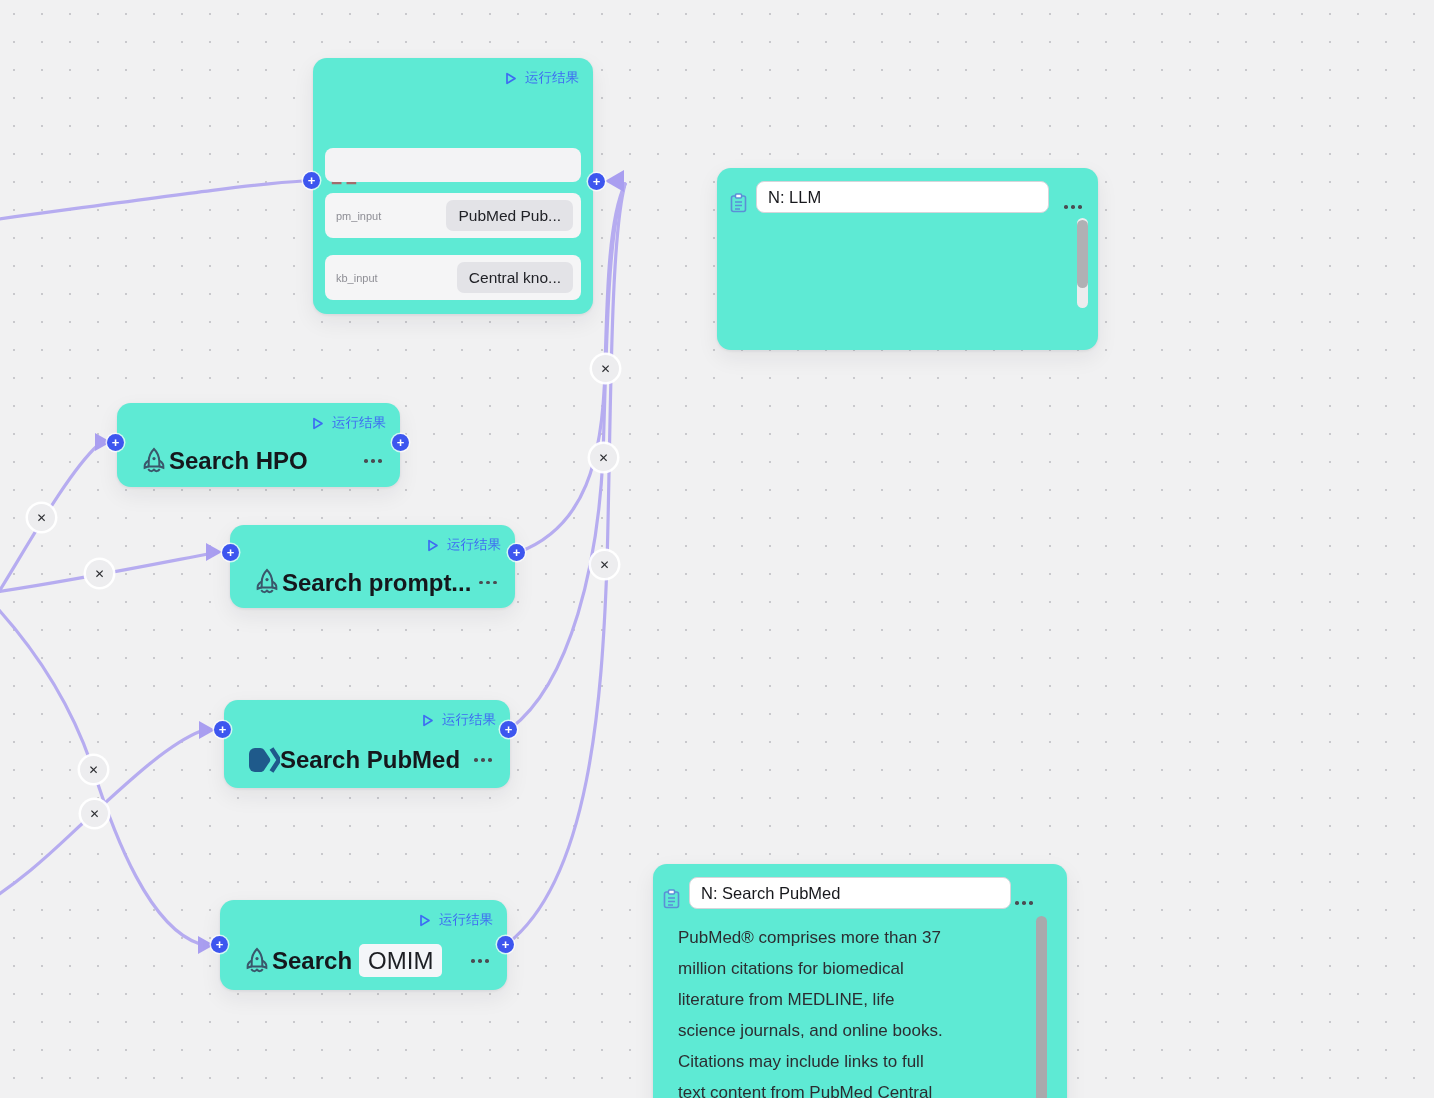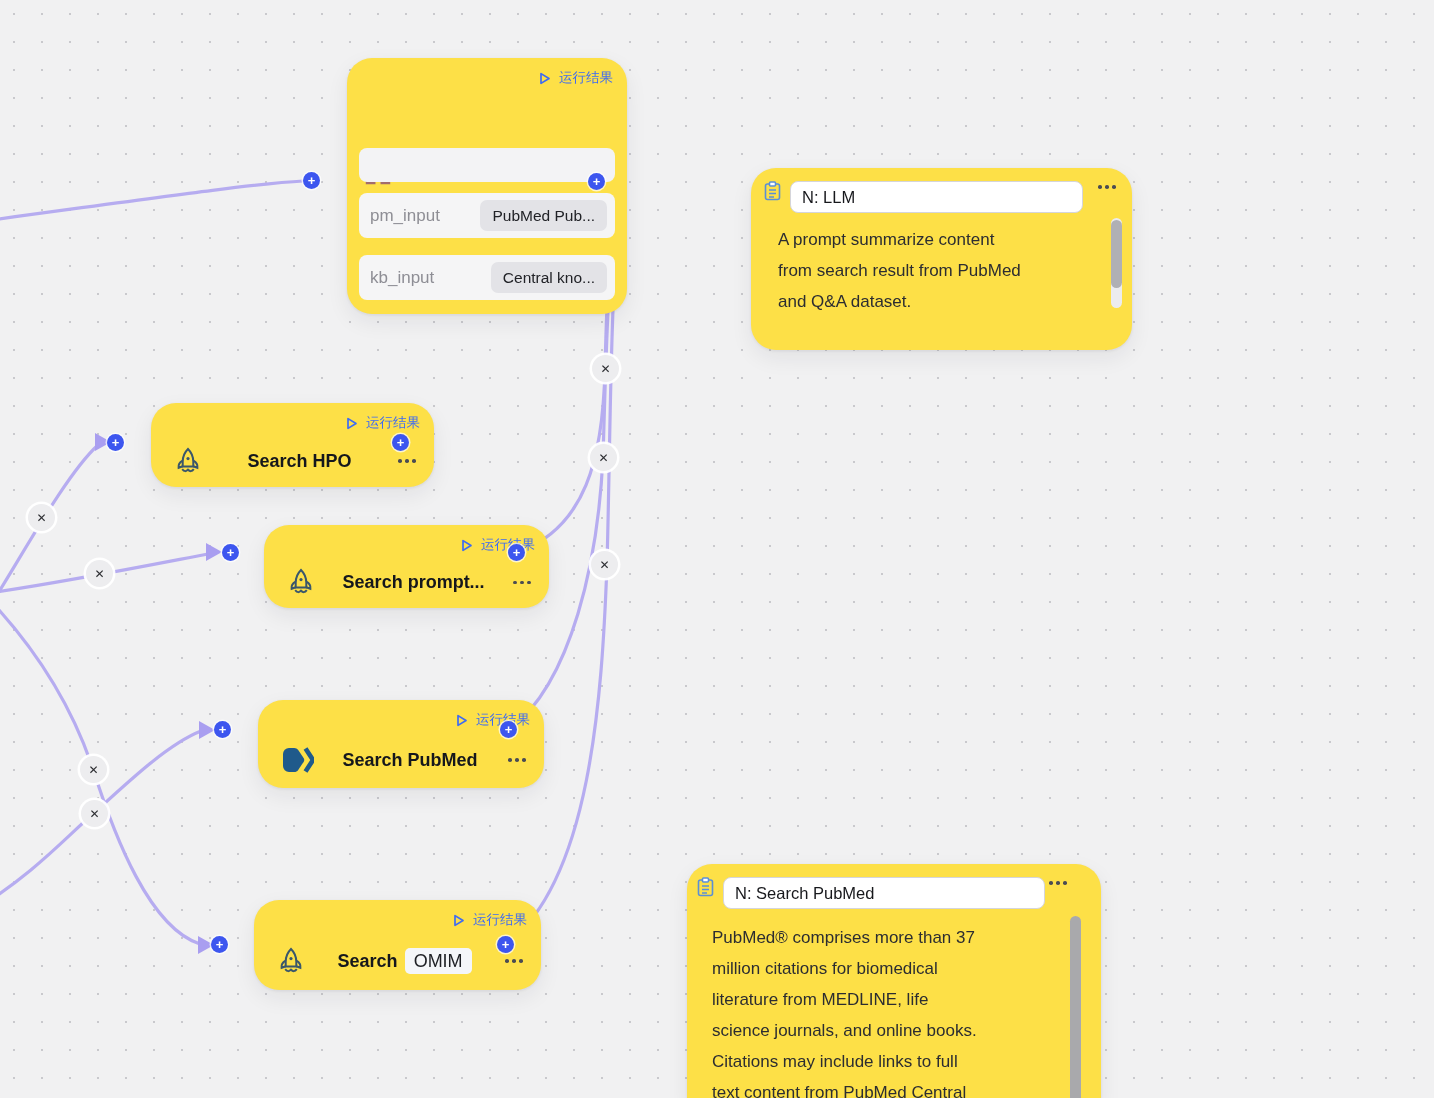--- a/index.html
+++ b/index.html
@@ -17,69 +17,68 @@
   .arrow { fill:#a99ef0; }
 
   .edge-x {
     position:absolute; z-index:2; width:27px; height:27px; border-radius:50%;
     background:#ededef; box-shadow:0 0 0 2.5px rgba(255,255,255,.95);
     display:flex; align-items:center; justify-content:center;
     font-size:12px; font-weight:700; color:#2b2c30; cursor:pointer;
   }
 
   .card {
-    position:absolute; z-index:3; background:#fde047; border-radius:25px;
+    position:absolute; z-index:3; background:#5eead4; border-radius:14px;
     box-shadow:0 1px 3px rgba(25,25,45,.08), 0 8px 22px rgba(25,25,45,.07);
-    margin-left:34px;
   }
 
   .run-row {
     position:absolute; top:11px; right:14px; display:flex; align-items:center;
     gap:7px; cursor:pointer;
   }
   .run-label { font-size:13.5px; color:#3e6bf2; }
 
   .menu-dots { display:flex; gap:3.5px; align-items:center; cursor:pointer; padding:4px 2px; }
   .menu-dots i { width:3.6px; height:3.6px; border-radius:50%; background:#4b4c52; }
 
   
   .llm-title { position:absolute; left:0; top:104px; width:100%; text-align:center;
     font-size:19px; font-weight:700; color:#15171c; }
   .llm-icon-box { position:absolute; left:15px; top:96px; }
   .llm-menu { position:absolute; right:15px; top:108px; }
   .llm-bar { position:absolute; left:12px; top:90px; width:256px; height:34px;
     background:#f3f3f5; border-radius:8px; }
   .param-row { position:absolute; left:12px; width:256px; height:45px;
     background:#f5f5f6; border-radius:8px; display:flex; align-items:center; }
-  .param-label { margin-left:11px; font-size:17px; color:#8e8e95; }
+  .param-label { margin-left:11px; font-size:11px; color:#8e8e95; }
   .param-pill { position:absolute; right:8px; top:7px; height:31px; display:flex;
     align-items:center; padding:0 12px; background:#e3e3e7; border-radius:7px;
     font-size:15.5px; color:#212227; }
 
   
   .snode { display:flex; flex-direction:column; }
   .snode-body { position:absolute; left:0; right:0; top:32px; bottom:0;
     display:flex; align-items:center; }
   .snode-icon { margin-left:22px; flex:0 0 auto; display:flex; }
-  .snode-title { flex:1; text-align:center; font-size:18px; font-weight:700;
+  .snode-title { flex:1; text-align:left; font-size:24px; font-weight:700;
     color:#15171c; white-space:nowrap; }
   .snode-menu { margin-right:16px; }
   .omim-field { font-weight:400; background:#f4f6f9; border-radius:5px;
     padding:3px 9px; margin-left:7px; color:#1d1f24; }
 
   
   .port {
     position:absolute; z-index:4; width:17px; height:17px; border-radius:50%;
     background:#3d56ef; color:#fff; display:flex; align-items:center;
     justify-content:center; font-size:13px; font-weight:700; line-height:1;
     cursor:crosshair; box-shadow:0 0 0 1.5px rgba(255,255,255,.7);
   }
 
   
-  .note-head { position:absolute; top:13px; left:0; right:0; display:flex; align-items:flex-start; }
+  .note-head { position:absolute; top:13px; left:0; right:0; display:flex; align-items:flex-end; }
   .note-name {
     border:1px solid #d5d5da; border-radius:8px; height:32px; padding:0 11px;
     font-size:16.5px; color:#17181c; background:#fff; outline:none;
     font-family:"Liberation Sans","DejaVu Sans",sans-serif;
   }
   .note-body { position:absolute; font-size:17px; line-height:31px; color:#2c2d31;
     white-space:pre-line; overflow:hidden; cursor:text; }
   .scroll-track { position:absolute; width:11px; border-radius:6px; background:#ececee; }
   .scroll-thumb { position:absolute; width:11px; border-radius:6px; background:#b0b0b4; cursor:pointer; }
 </style>
@@ -267,23 +266,20 @@
         <path d="M5,9 H12 M5,12.5 H12 M5,16 H10"></path>
       </svg>
     </span>
     <input class="note-name" style="width: 293px;" value="N: LLM">
     <span class="menu-dots" style="margin-left:auto">
         <i></i>
         <i></i>
         <i></i>
       </span>
   </div>
-  <div class="note-body" style="left:27px;top:56px;width:320px;height:88px">A prompt summarize content
-from search result from PubMed
-and Q&amp;A dataset.</div>
   <div class="scroll-track" style="right:10px;top:50px;height:90px"></div>
   <div class="scroll-thumb" style="right:10px;top:52px;height:68px"></div>
 </div>
 
 <div class="card" style="left:653px;top:864px;width:414px;height:260px">
   <div class="note-head" style="padding-left:10px;padding-right:32px">
     <span style="display:flex;margin-right:9px">
       <svg width="17" height="20" viewBox="0 0 17 20" fill="none" stroke="#5b8fd6" stroke-width="1.6">
         <rect x="1.5" y="3" width="14" height="15.5" rx="2"></rect>
         <rect x="5.5" y="1" width="6" height="4" rx="1" fill="#ffffff"></rect>

